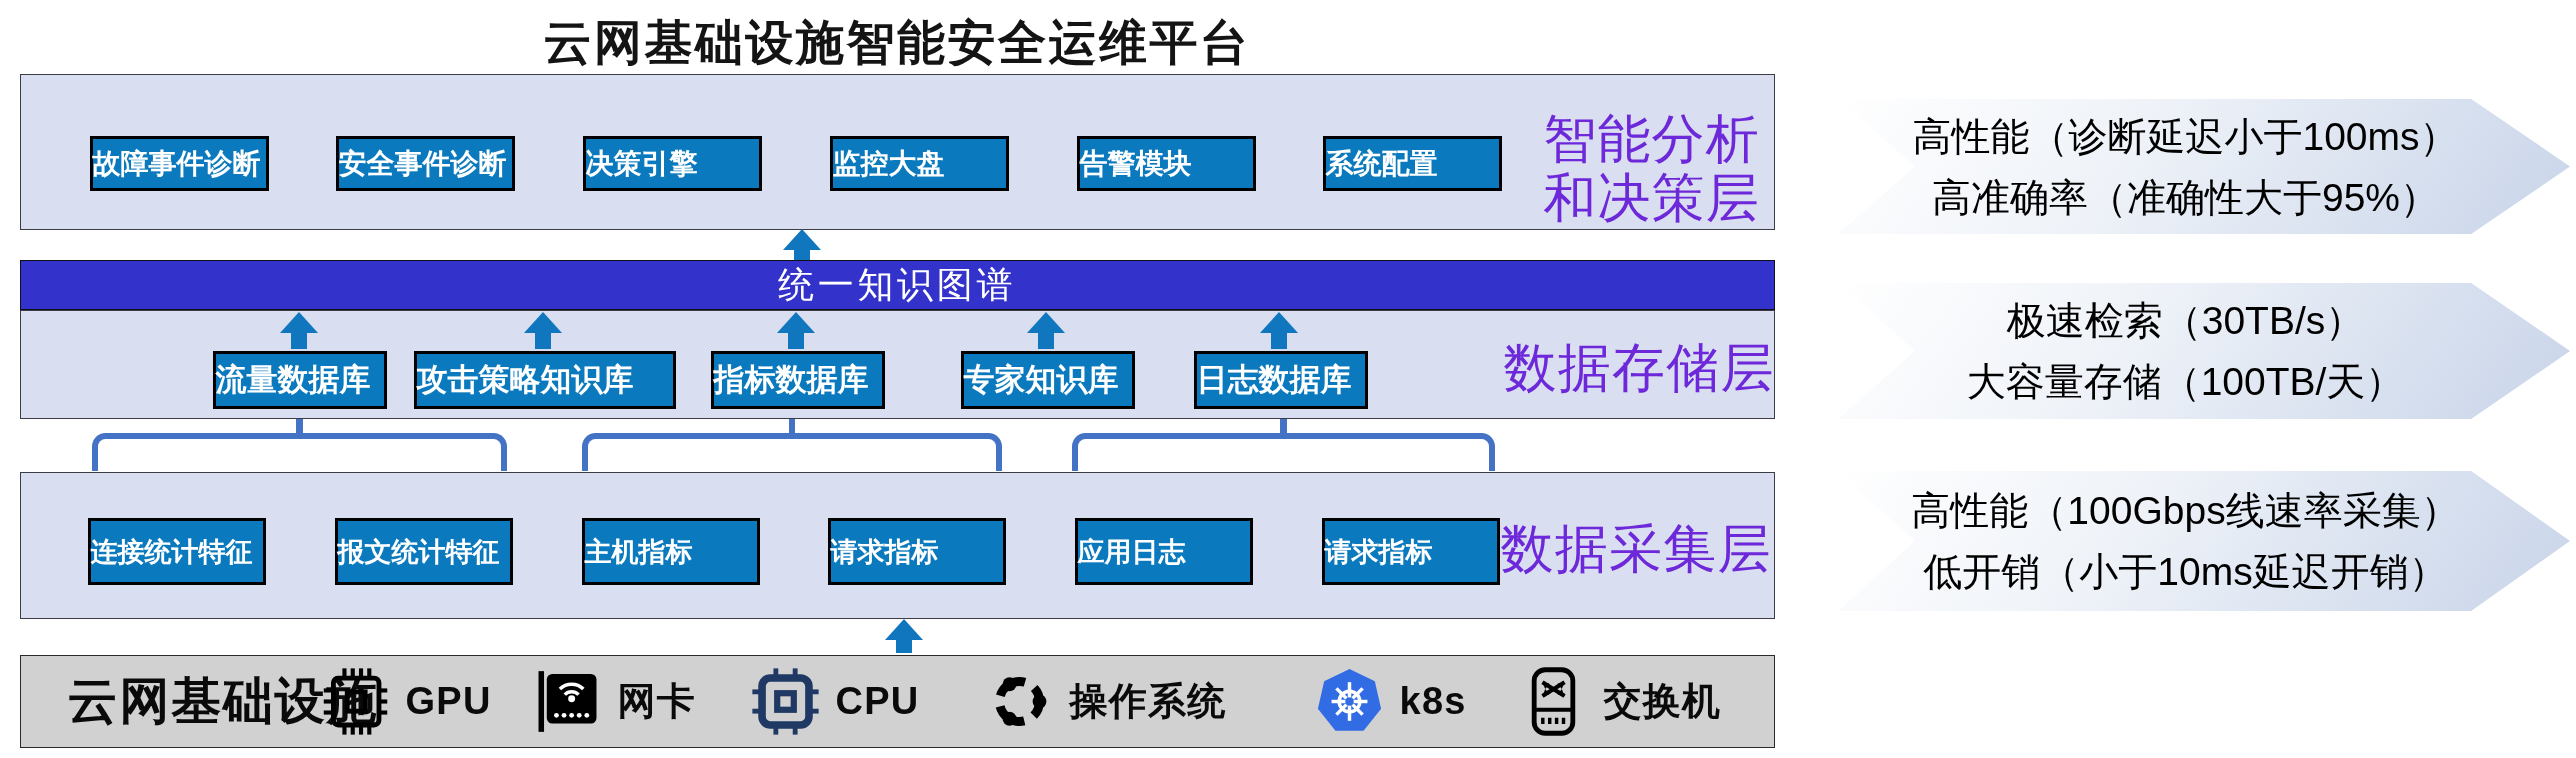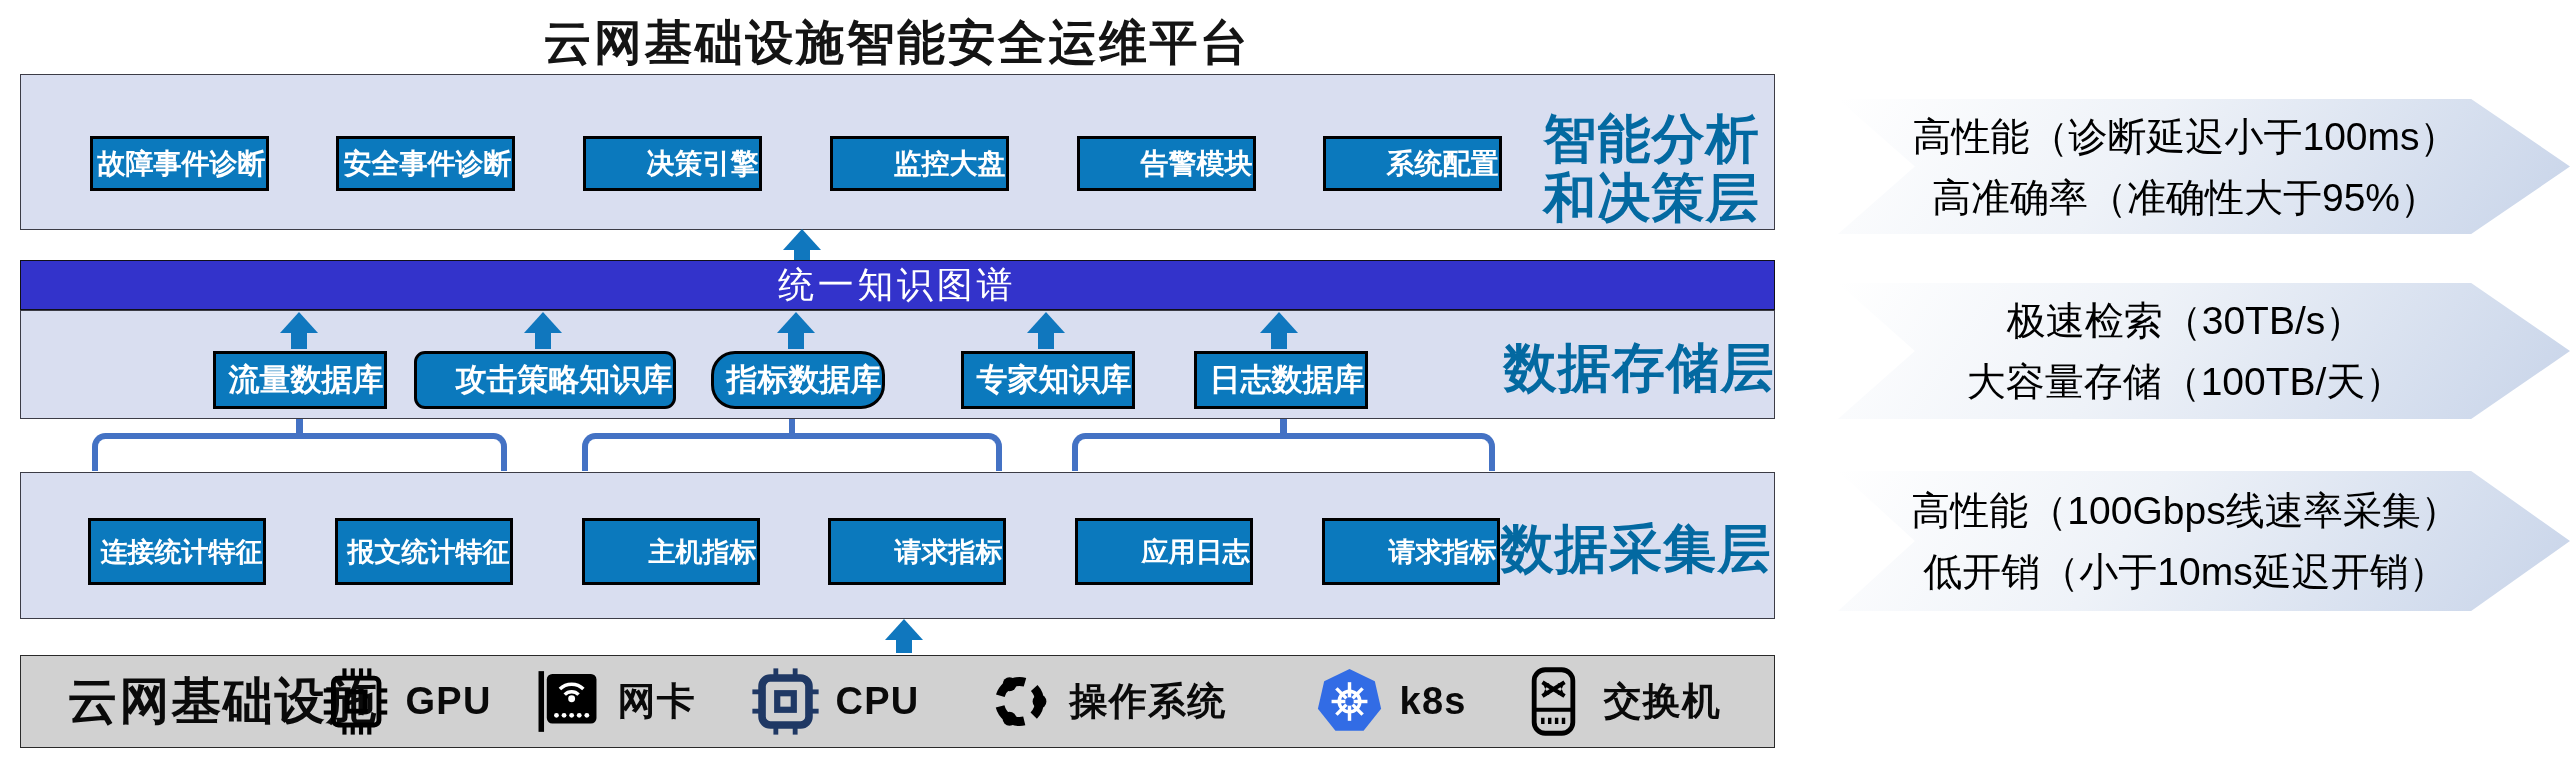--- a/index.html
+++ b/index.html
@@ -20,27 +20,27 @@
   .band-analysis{top:74px;height:156px;}
   .band-storage{top:310px;height:109px;}
   .band-collection{top:472px;height:147px;}
   .kg-bar{
     position:absolute;left:19.6px;top:260px;width:1755px;height:50px;
     background:var(--knowledge_purple);border:1.8px solid #101018;box-sizing:border-box;
     display:flex;align-items:center;justify-content:center;
   }
   .kg-label{font-size:36px;font-weight:normal;color:#ffffff;letter-spacing:3.7px;}
   .layer-label{
-    position:absolute;font-size:53px;font-weight:bold;color:#0369a1;
+    position:absolute;font-size:53px;font-weight:normal;color:#6d28d9;
     text-align:center;line-height:59px;letter-spacing:1.2px;
   }
   
   .mod-box{
     position:absolute;background:var(--box_blue);border:3.7px solid #000;
-    box-sizing:border-box;display:flex;align-items:center;justify-content:flex-end;
+    box-sizing:border-box;display:flex;align-items:center;justify-content:flex-start;
     color:#fff;font-weight:bold;
   }
   .mod-analysis{top:61px;height:55px;width:179px;font-size:28px;}
   .mod-storage{top:40px;height:58px;font-size:31px;}
   .mod-collection{top:45px;height:67px;width:178px;font-size:27px;}
   
   .up-arrow{position:absolute;display:flex;flex-direction:column;align-items:center;}
   .up-arrow .head{
     width:0;height:0;border-left:19.6px solid transparent;border-right:19.6px solid transparent;
     border-bottom:21px solid var(--arrow_blue);
@@ -118,24 +118,24 @@
   </div>
 
   <div class="kg-bar">
     <span class="kg-label">统一知识图谱</span>
   </div>
 
   <div class="band band-storage">
     <div class="mod-box mod-storage" style="left:192px;width:174px;">
         <span>流量数据库</span>
       </div>
-    <div class="mod-box mod-storage" style="left:393px;width:262px;border-radius:11px;">
+    <div class="mod-box mod-storage" style="left:393px;width:262px;">
         <span>攻击策略知识库</span>
       </div>
-    <div class="mod-box mod-storage" style="left:690px;width:174px;border-radius:24px;">
+    <div class="mod-box mod-storage" style="left:690px;width:174px;">
         <span>指标数据库</span>
       </div>
     <div class="mod-box mod-storage" style="left:1173px;width:174px;">
         <span>日志数据库</span>
       </div>
     <div class="mod-box mod-storage" style="left:940px;width:174px;">
         <span>专家知识库</span>
       </div>
     <div class="layer-label" style="left:1465px;top:27px;width:307px;">数据存储层</div>
   </div>

